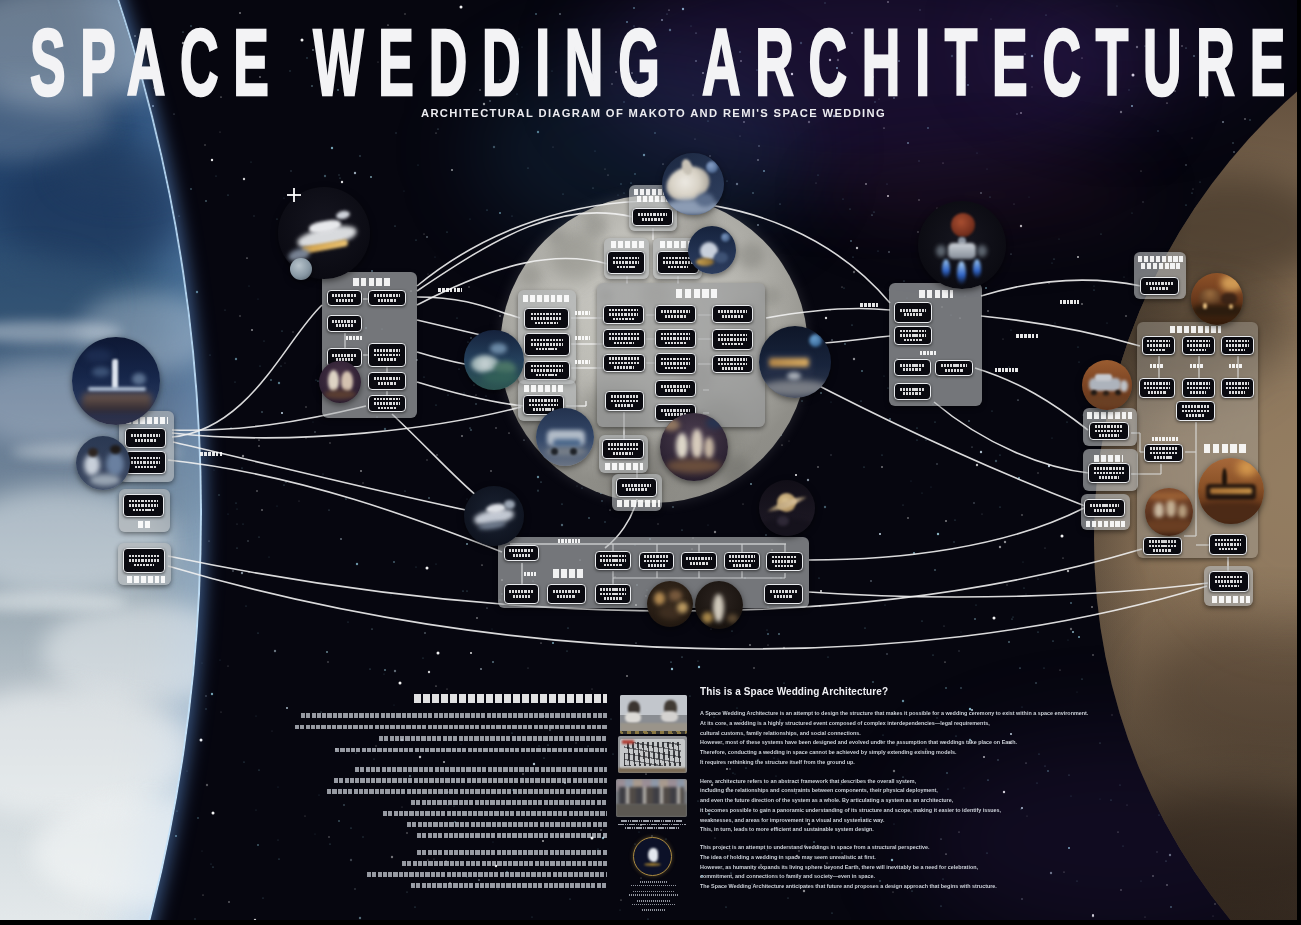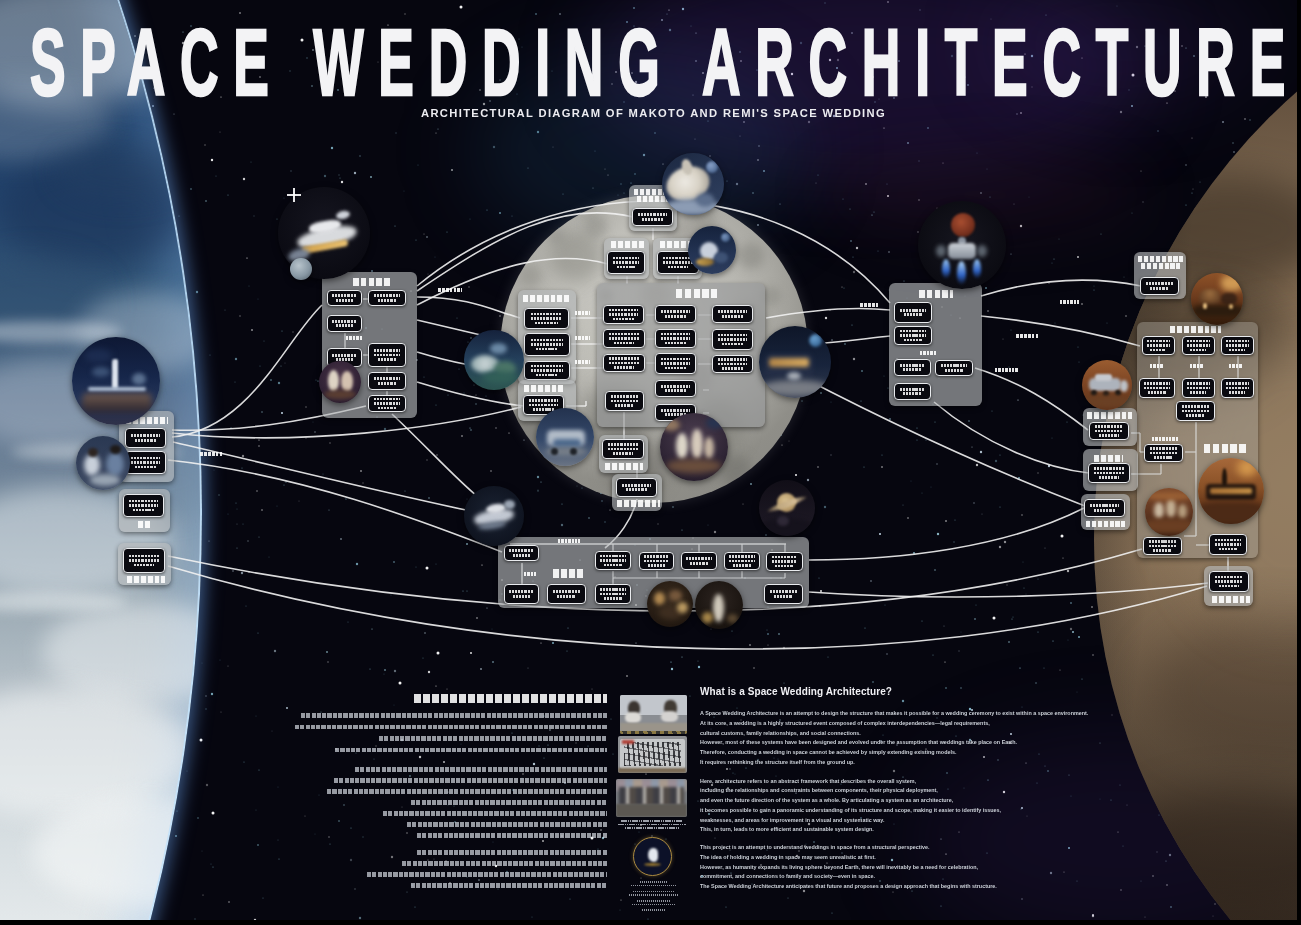--- a/index.html
+++ b/index.html
@@ -1955,21 +1955,21 @@
       <div class="abs" style="left:14px;top:10px;width:10px;height:14px;border-radius:55% 45% 40% 60%;background:#e4e8ee;filter:blur(.9px)"></div>
       <div class="abs" style="left:10px;top:25px;width:17px;height:3px;border-radius:50%;background:#99792f;filter:blur(1px)"></div>
     </div>
     <div class="abs" style="left:640.0px;top:881.0px;width:28.0px;height:1.6px;background-image:repeating-linear-gradient(90deg,rgba(190,195,205,0.75) 0 1.4px,transparent 1.4px 2.0px);"></div>
     <div class="abs" style="left:631.0px;top:884.5px;width:46.0px;height:1.6px;background-image:repeating-linear-gradient(90deg,rgba(190,195,205,0.75) 0 1.4px,transparent 1.4px 2.0px);"></div>
     <div class="abs" style="left:633.0px;top:890.5px;width:42.0px;height:1.6px;background-image:repeating-linear-gradient(90deg,rgba(190,195,205,0.75) 0 1.4px,transparent 1.4px 2.0px);"></div>
     <div class="abs" style="left:629.0px;top:894.0px;width:50.0px;height:1.6px;background-image:repeating-linear-gradient(90deg,rgba(190,195,205,0.75) 0 1.4px,transparent 1.4px 2.0px);"></div>
     <div class="abs" style="left:637.0px;top:900.0px;width:34.0px;height:1.6px;background-image:repeating-linear-gradient(90deg,rgba(190,195,205,0.75) 0 1.4px,transparent 1.4px 2.0px);"></div>
     <div class="abs" style="left:632.0px;top:903.5px;width:44.0px;height:1.6px;background-image:repeating-linear-gradient(90deg,rgba(190,195,205,0.75) 0 1.4px,transparent 1.4px 2.0px);"></div>
     <div class="abs" style="left:642.0px;top:909.0px;width:24.0px;height:1.6px;background-image:repeating-linear-gradient(90deg,rgba(190,195,205,0.75) 0 1.4px,transparent 1.4px 2.0px);"></div>
-    <div class="abs" style="left:700px;top:686px;font-size:10px;font-weight:bold;color:#f0f0f4;letter-spacing:.1px">What is a Space Wedding Architecture?</div>
+    <div class="abs" style="left:700px;top:686px;font-size:10px;font-weight:bold;color:#f0f0f4;letter-spacing:.1px">This is a Space Wedding Architecture?</div>
     <div class="abs" style="left:700px;top:709px;width:430px;font-size:5.4px;font-weight:bold;line-height:9.75px;color:#ccd1d8">
       <div>A Space Wedding Architecture is an attempt to design the structure that makes it possible for a wedding ceremony to exist within a space environment.<br>At its core, a wedding is a highly structured event composed of complex interdependencies—legal requirements,<br>cultural customs, family relationships, and social connections.<br>However, most of these systems have been designed and evolved under the assumption that weddings take place on Earth.<br>Therefore, conducting a wedding in space cannot be achieved by simply extending existing models.<br>It requires rethinking the structure itself from the ground up.</div>
       <div style="margin-top:9px">Here, architecture refers to an abstract framework that describes the overall system,<br>including the relationships and constraints between components, their physical deployment,<br>and even the future direction of the system as a whole. By articulating a system as an architecture,<br>it becomes possible to gain a panoramic understanding of its structure and scope, making it easier to identify issues,<br>weaknesses, and areas for improvement in a visual and systematic way.<br>This, in turn, leads to more efficient and sustainable system design.</div>
       <div style="margin-top:8px">This project is an attempt to understand weddings in space from a structural perspective.<br>The idea of holding a wedding in space may seem unrealistic at first.<br>However, as humanity expands its living sphere beyond Earth, there will inevitably be a need for celebration,<br>commitment, and connections to family and society—even in space.<br>The Space Wedding Architecture anticipates that future and proposes a design approach that begins with structure.</div>
     </div>
 
 <div class="abs" style="left:1297px;top:0;width:4px;height:925px;background:#000;"></div>
 
 <div class="abs" style="left:0;top:920px;width:1301px;height:5px;background:#000;"></div>
 </div>

